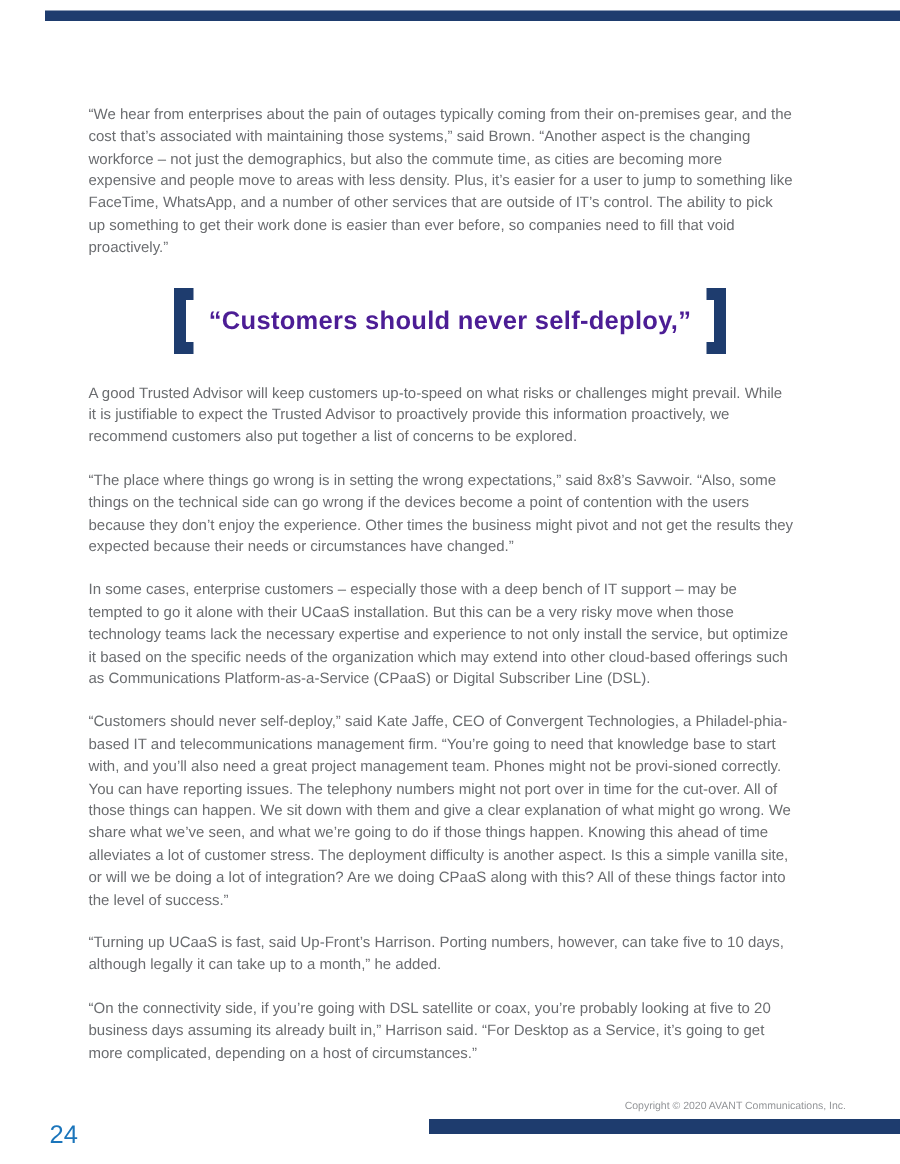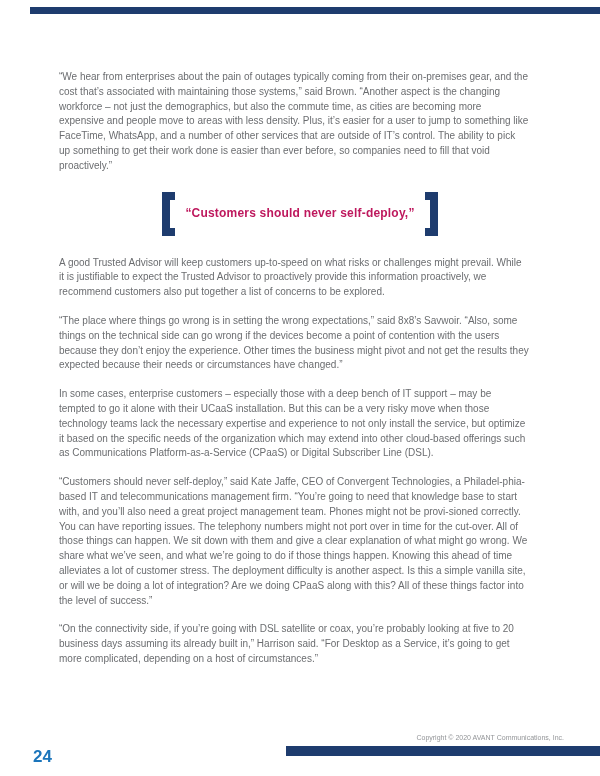--- a/index.html
+++ b/index.html
@@ -30,22 +30,22 @@
     color: #6b6d70;
   }
   .content p { margin: 0 12px 14px 0; }
   .pullquote {
     display: flex;
     align-items: center;
     justify-content: center;
     margin: 18px 0 20px 0;
   }
   .pq-text {
-    color: #be185d;
-    font-size: 12px;
+    color: #4c1d95;
+    font-size: 17px;
     font-weight: bold;
     margin: 0 10px;
     letter-spacing: 0.2px;
   }
   .bracket {
     width: 13px;
     height: 44px;
     box-sizing: border-box;
     flex: 0 0 auto;
   }
@@ -57,21 +57,21 @@
   .bracket.right {
     border-right: 8px solid #1e3c6e;
     border-top: 8px solid #1e3c6e;
     border-bottom: 8px solid #1e3c6e;
   }
   .page-number {
     position: absolute;
     left: 33px;
     top: 747px;
     font-size: 17px;
-    font-weight: bold;
+    font-weight: normal;
     color: #1b75bb;
   }
   .copyright {
     position: absolute;
     right: 36px;
     top: 734px;
     font-size: 7px;
     color: #939598;
   }
   .bottom-bar {
@@ -96,20 +96,21 @@
     <div class="pullquote">
       <span class="bracket left"></span>
       <span class="pq-text">“Customers should never self-deploy,”</span>
       <span class="bracket right"></span>
     </div>
 
     <p>A good Trusted Advisor will keep customers up-to-speed on what risks or challenges might prevail. While it is justifiable to expect the Trusted Advisor to proactively provide this information proactively, we recommend customers also put together a list of concerns to be explored.</p>
     <p>“The place where things go wrong is in setting the wrong expectations,” said 8x8’s Savwoir. “Also, some things on the technical side can go wrong if the devices become a point of contention with the users because they don’t enjoy the experience. Other times the business might pivot and not get the results they expected because their needs or circumstances have changed.”</p>
     <p>In some cases, enterprise customers – especially those with a deep bench of IT support – may be tempted to go it alone with their UCaaS installation. But this can be a very risky move when those technology teams lack the necessary expertise and experience to not only install the service, but optimize it based on the specific needs of the organization which may extend into other cloud-based offerings such as Communications Platform-as-a-Service (CPaaS) or Digital Subscriber Line (DSL).</p>
     <p>“Customers should never self-deploy,” said Kate Jaffe, CEO of Convergent Technologies, a Philadel-phia-based IT and telecommunications management firm. “You’re going to need that knowledge base to start with, and you’ll also need a great project management team. Phones might not be provi-sioned correctly. You can have reporting issues. The telephony numbers might not port over in time for the cut-over. All of those things can happen. We sit down with them and give a clear explanation of what might go wrong. We share what we’ve seen, and what we’re going to do if those things happen. Knowing this ahead of time alleviates a lot of customer stress. The deployment difficulty is another aspect. Is this a simple vanilla site, or will we be doing a lot of integration? Are we doing CPaaS along with this? All of these things factor into the level of success.”</p>
+    <p>“Turning up UCaaS is fast, said Up-Front’s Harrison. Porting numbers, however, can take five to 10 days, although legally it can take up to a month,” he added.</p>
     <p>“On the connectivity side, if you’re going with DSL satellite or coax, you’re probably looking at five to 20 business days assuming its already built in,” Harrison said. “For Desktop as a Service, it’s going to get more complicated, depending on a host of circumstances.”</p>
   </main>
 
   <div class="page-number">24</div>
   <div class="copyright">Copyright © 2020 AVANT Communications, Inc.</div>
   <div class="bottom-bar"></div>
 
 </div>
 
 </body></html>

